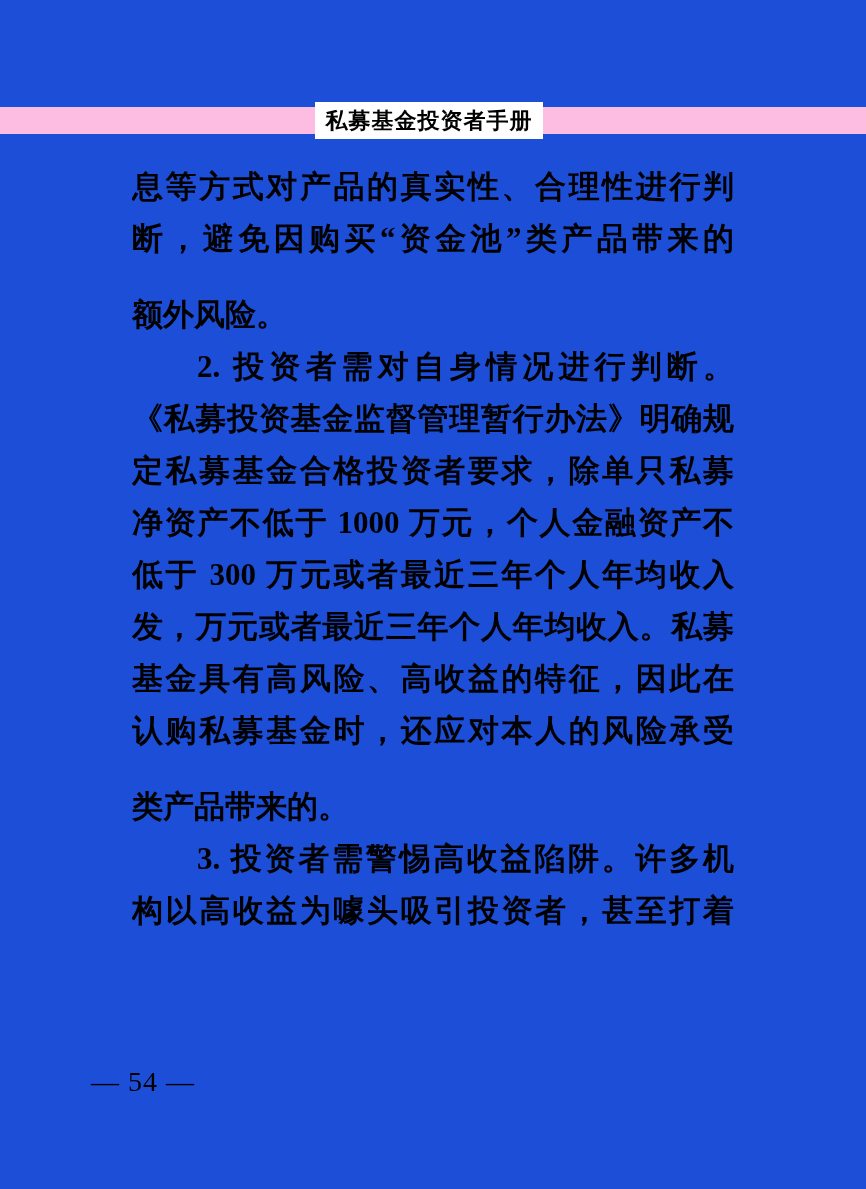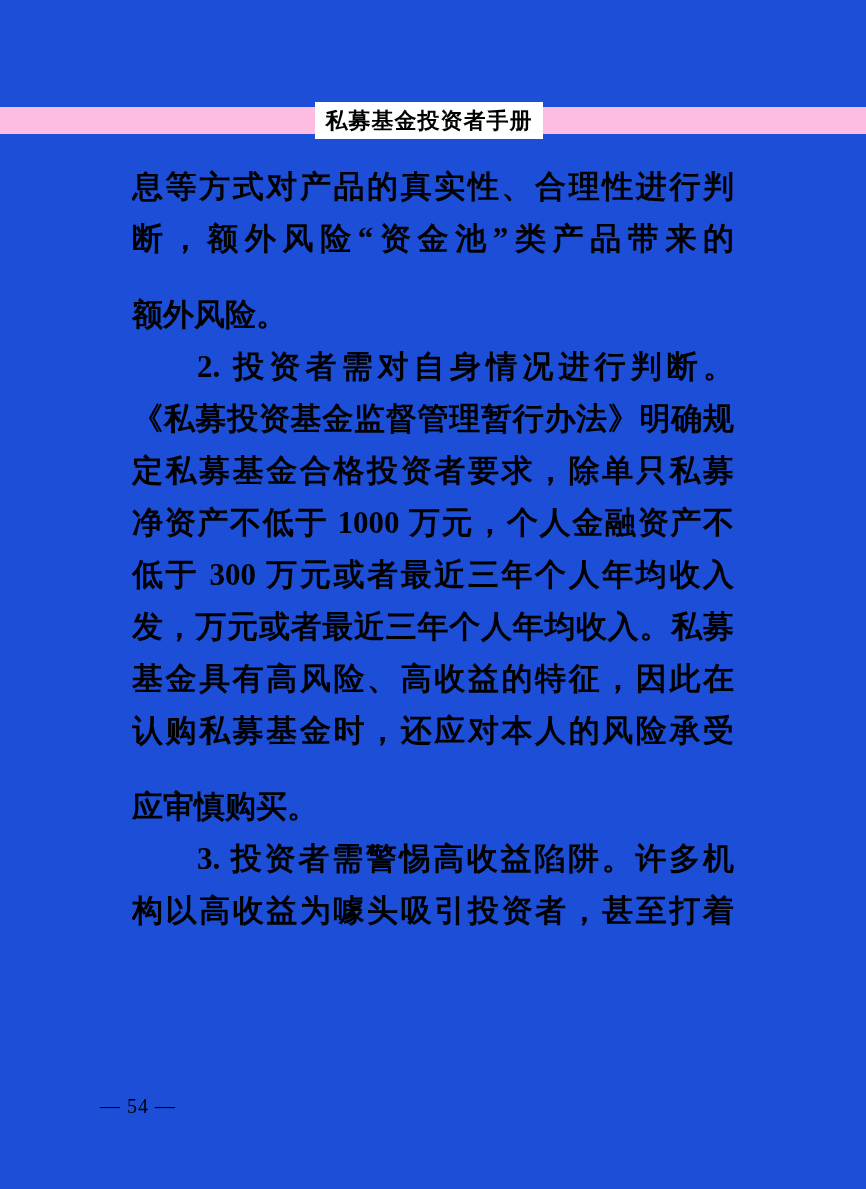--- a/index.html
+++ b/index.html
@@ -53,54 +53,53 @@
     overflow: hidden;
     text-align: justify;
     text-align-last: justify;
     text-justify: inter-ideograph;
     font-weight: bold;
   }
   .line.indent { padding-left: 65px; }
   .line.no-fill { text-align-last: left; margin-top: 24px; }
   .page-number {
     position: absolute;
-    left: 100px;
+    left: 91px;
     top: 1064px;
-    font-size: 20px;
+    font-size: 28px;
     line-height: 36px;
     letter-spacing: 1px;
     color: #000000;
     white-space: nowrap;
-    margin-top: 24px;
   }
 </style>
 </head>
 <body>
 
 <div class="page">
 
   <div class="header-band" data-bind-bg="header.band_color" style="background: rgb(253, 189, 226);">
     <div class="header-title-box">
       <span class="header-title" data-bind="header.title">私募基金投资者手册</span>
     </div>
   </div>
 
   <div class="body-text">
 
   <div class="line">息等方式对产品的真实性、合理性进行判</div>
-      <div class="line">断，额外风险“资金池”类产品带来的</div>
+      <div class="line">断，避免因购买“资金池”类产品带来的</div>
       <div class="line no-fill">额外风险。</div>
       <div class="line indent">2. 投资者需对自身情况进行判断。</div>
       <div class="line">《私募投资基金监督管理暂行办法》明确规</div>
       <div class="line">定私募基金合格投资者要求，除单只私募</div>
       <div class="line">净资产不低于 1000 万元，个人金融资产不</div>
       <div class="line">低于 300 万元或者最近三年个人年均收入</div>
       <div class="line">发，万元或者最近三年个人年均收入。私募</div>
       <div class="line">基金具有高风险、高收益的特征，因此在</div>
       <div class="line">认购私募基金时，还应对本人的风险承受</div>
-      <div class="line no-fill">应审慎购买。</div>
+      <div class="line no-fill">类产品带来的。</div>
       <div class="line indent">3. 投资者需警惕高收益陷阱。许多机</div>
       <div class="line">构以高收益为噱头吸引投资者，甚至打着</div>
     </div>
 
   <div class="page-number" data-bind="footer.page_number">— 54 —</div>
 
 </div>
 
 </body></html>

